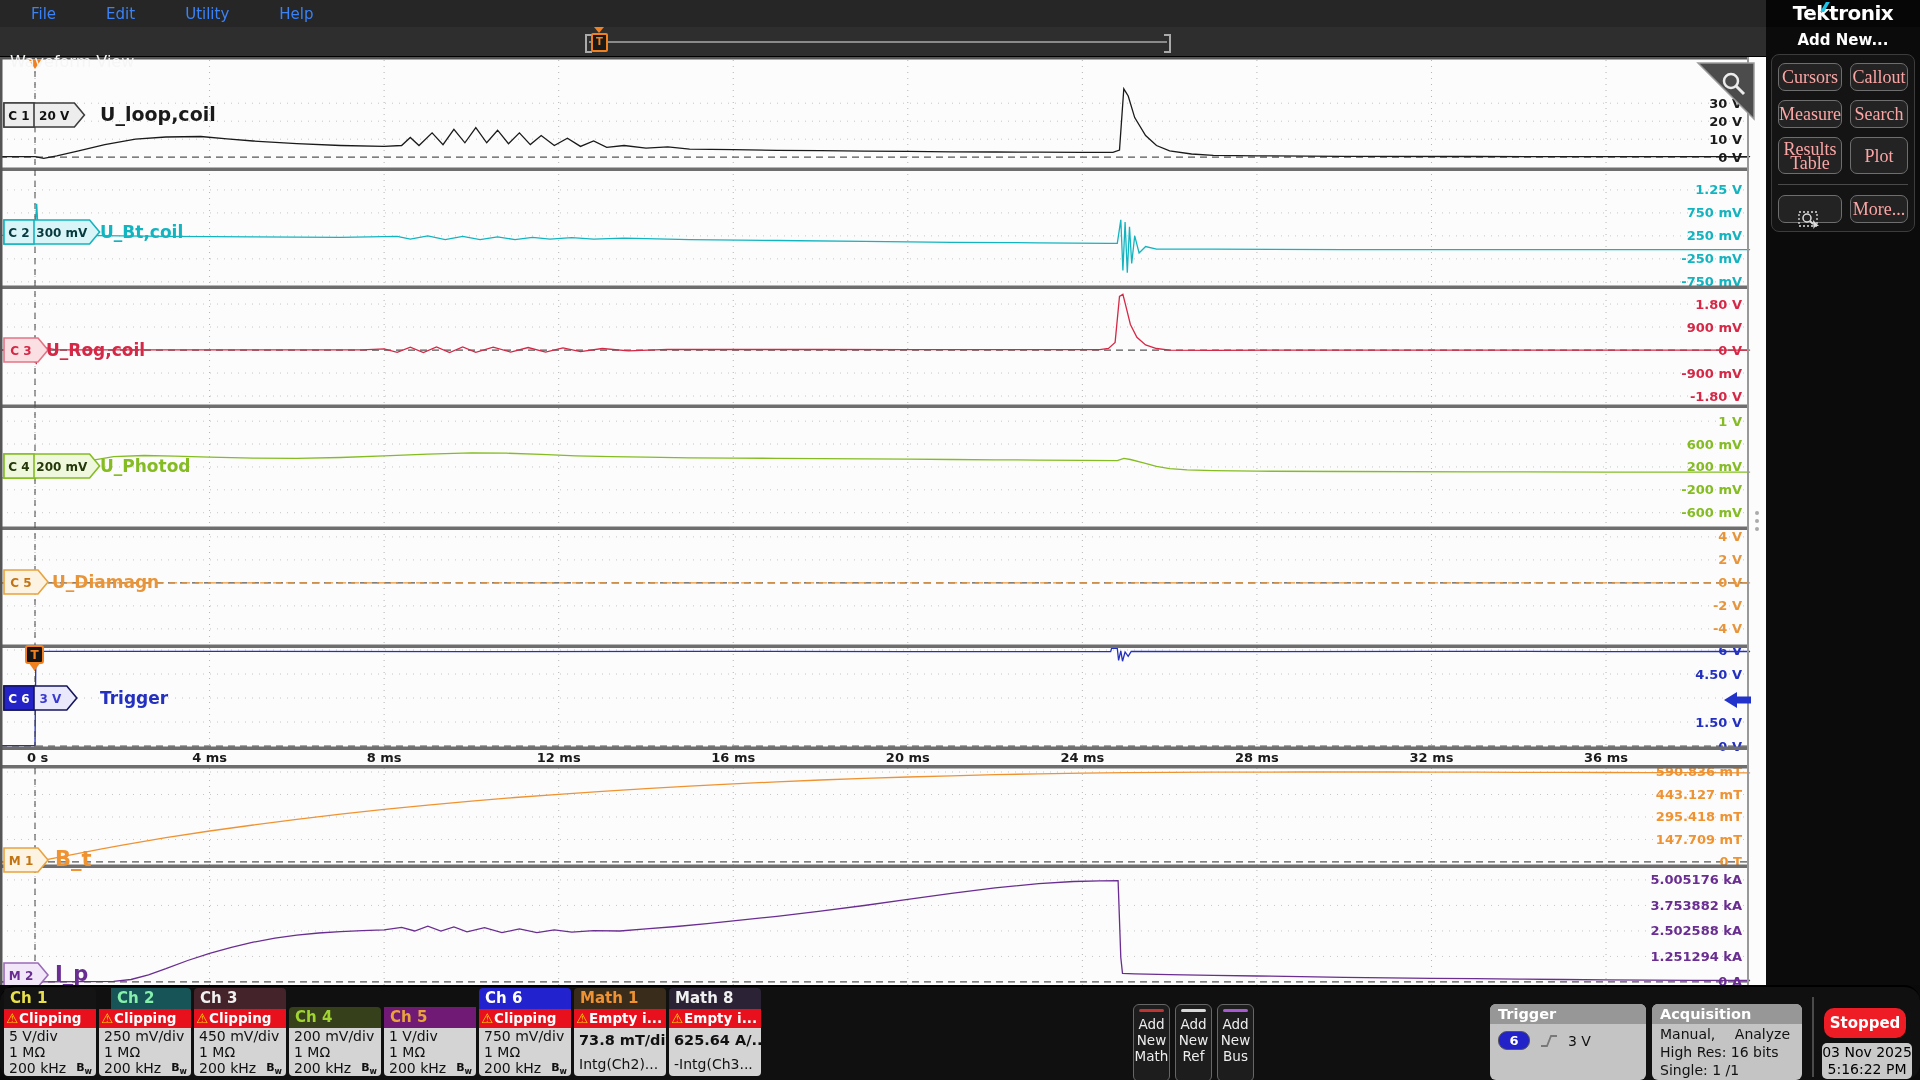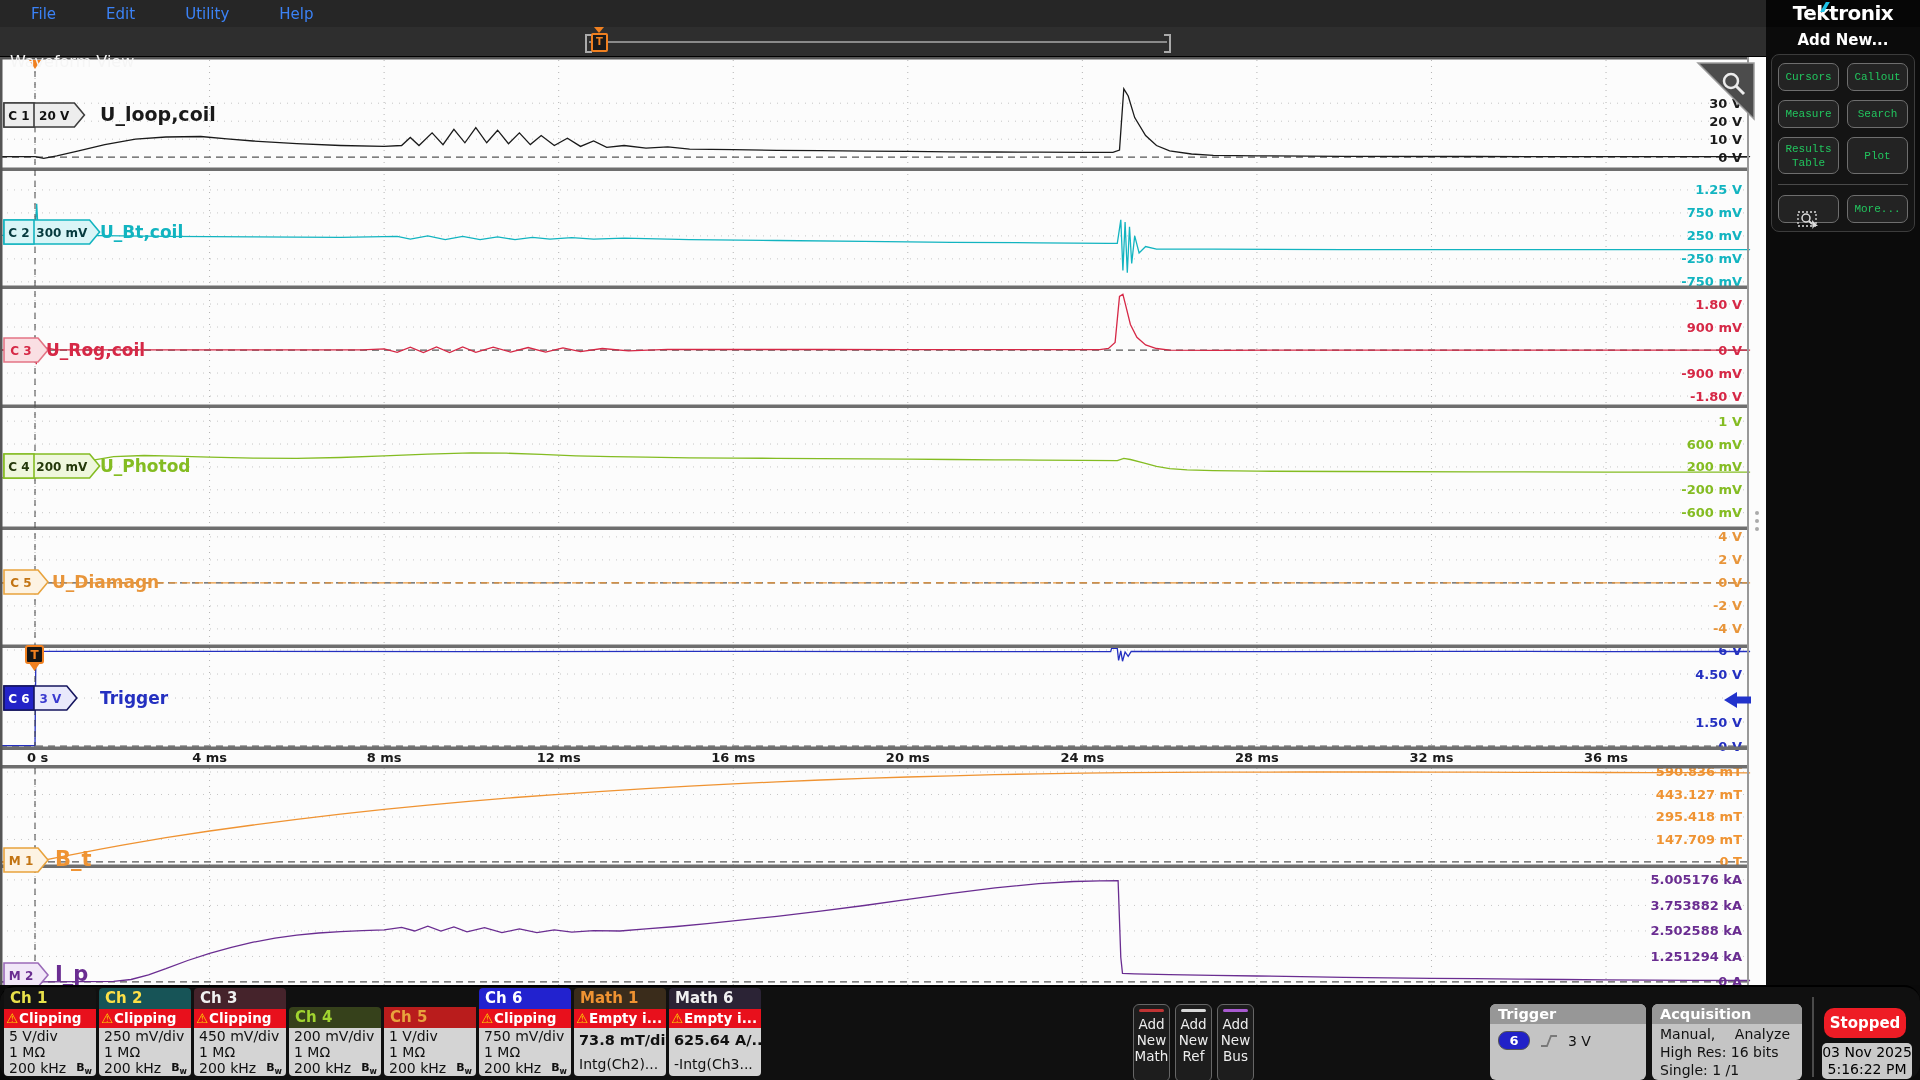--- a/index.html
+++ b/index.html
@@ -22,21 +22,21 @@
   .lbrk{left:0;border-right:none;}
   .rbrk{right:0;border-left:none;}
   .tmark{position:absolute;left:6px;top:-4px;width:18px;}
   .tcaret{position:absolute;left:3px;top:-3px;width:0;height:0;border-left:5px solid transparent;border-right:5px solid transparent;border-top:6px solid #f08020;}
   .tbox{display:inline-block;margin-top:3px;width:13px;height:15px;background:#1a1a1a;border:2px solid #f08020;border-radius:2px;color:#f08020;font-weight:bold;font-size:10px;line-height:14px;text-align:center;}
   #scope-svg{display:block;}
   
   .sidebar{width:154px;background:#0b0b0b;padding-top:3px;box-sizing:border-box;}
   .sb-title{color:#fff;font-weight:bold;font-size:15px;text-align:center;margin:1px 16px 5px;}
   .sb-group{margin:0 5px;border:1px solid #3c3c3c;border-radius:8px;padding:8px 6px;display:grid;grid-template-columns:1fr 1fr;gap:9px 8px;background:#141414;}
-  .sbtn{background:#232323;border:1px solid #6e6e6e;border-radius:7px;color:#22c55e;font-size:11px;height:28px;font-family:Liberation Mono, monospace;white-space:pre-line;line-height:14px;padding:0;cursor:default;}
+  .sbtn{background:#232323;border:1px solid #6e6e6e;border-radius:7px;color:#fca5a5;font-size:18px;height:28px;font-family:Liberation Serif, serif;white-space:pre-line;line-height:14px;padding:0;cursor:default;}
   .sbtn.two{height:37px;}
   .sb-div{grid-column:1/3;border-top:1px solid #4a4a4a;margin:1px 0;}
   
   .bottombar{position:relative;height:95px;background:#101010;border-top:2px solid #000;box-sizing:border-box;border-radius:16px;}
   #badges{position:absolute;left:4px;bottom:4px;display:flex;align-items:flex-end;gap:3px;}
   .chb{width:92px;border-radius:4px;overflow:hidden;display:flex;flex-direction:column;}
   .chb .bh{height:21px;line-height:21px;padding-left:6px;font-size:15px;font-weight:bold;white-space:nowrap;}
   .bwarn{height:19px;line-height:19px;background:#e8101c;color:#fff;font-size:13.5px;font-weight:bold;padding-left:2px;white-space:nowrap;overflow:hidden;}
   .wt{color:#ffd800;margin-right:1px;}
   .br{height:16px;line-height:16px;background:#d4d4d4;color:#111;font-size:14px;padding-left:5px;display:flex;justify-content:space-between;white-space:nowrap;overflow:hidden;}
@@ -318,21 +318,21 @@
           </div>
           <div class="br">
             <span>1 MΩ</span>
           </div>
           <div class="br">
             <span>200 kHz</span>
             <span class="bwl">B<sub>w</sub></span>
           </div>
         </div>
         <div class="chb">
-          <div class="bh" style="background: rgb(23, 84, 87); color: #fde047;">Ch 2</div>
+          <div class="bh" style="background: rgb(23, 84, 87); color: #86efac; margin-left: 12px;">Ch 2</div>
           <div class="bwarn"><span class="wt">⚠</span>Clipping</div>
           <div class="br">
             <span>250 mV/div</span>
           </div>
           <div class="br">
             <span>1 MΩ</span>
           </div>
           <div class="br">
             <span>200 kHz</span>
             <span class="bwl">B<sub>w</sub></span>
@@ -359,21 +359,21 @@
           </div>
           <div class="br">
             <span>1 MΩ</span>
           </div>
           <div class="br">
             <span>200 kHz</span>
             <span class="bwl">B<sub>w</sub></span>
           </div>
         </div>
         <div class="chb">
-          <div class="bh" style="background: #b91c1c; color: rgb(232, 163, 61); margin-top: 28px;">Ch 5</div>
+          <div class="bh" style="background: #701a75; color: rgb(232, 163, 61); margin-top: 28px;">Ch 5</div>
           <div class="br">
             <span>1 V/div</span>
           </div>
           <div class="br">
             <span>1 MΩ</span>
           </div>
           <div class="br">
             <span>200 kHz</span>
             <span class="bwl">B<sub>w</sub></span>
           </div>
@@ -396,21 +396,21 @@
           <div class="bh" style="background: rgb(58, 44, 27); color: rgb(239, 147, 50);">Math 1</div>
           <div class="bwarn"><span class="wt">⚠</span>Empty i...</div>
           <div class="br bold mrow">
             <span>73.8 mT/div</span>
           </div>
           <div class="br mrow">
             <span>Intg(Ch2)...</span>
           </div>
         </div>
         <div class="chb">
-          <div class="bh" style="background: rgb(43, 35, 53); color: rgb(240, 240, 240);">Math 6</div>
+          <div class="bh" style="background: rgb(43, 35, 53); color: rgb(240, 240, 240);">Math 8</div>
           <div class="bwarn"><span class="wt">⚠</span>Empty i...</div>
           <div class="br bold mrow">
             <span>625.64 A/...</span>
           </div>
           <div class="br mrow">
             <span>-Intg(Ch3...</span>
           </div>
         </div>
       </div>
     <div id="addbtns">

